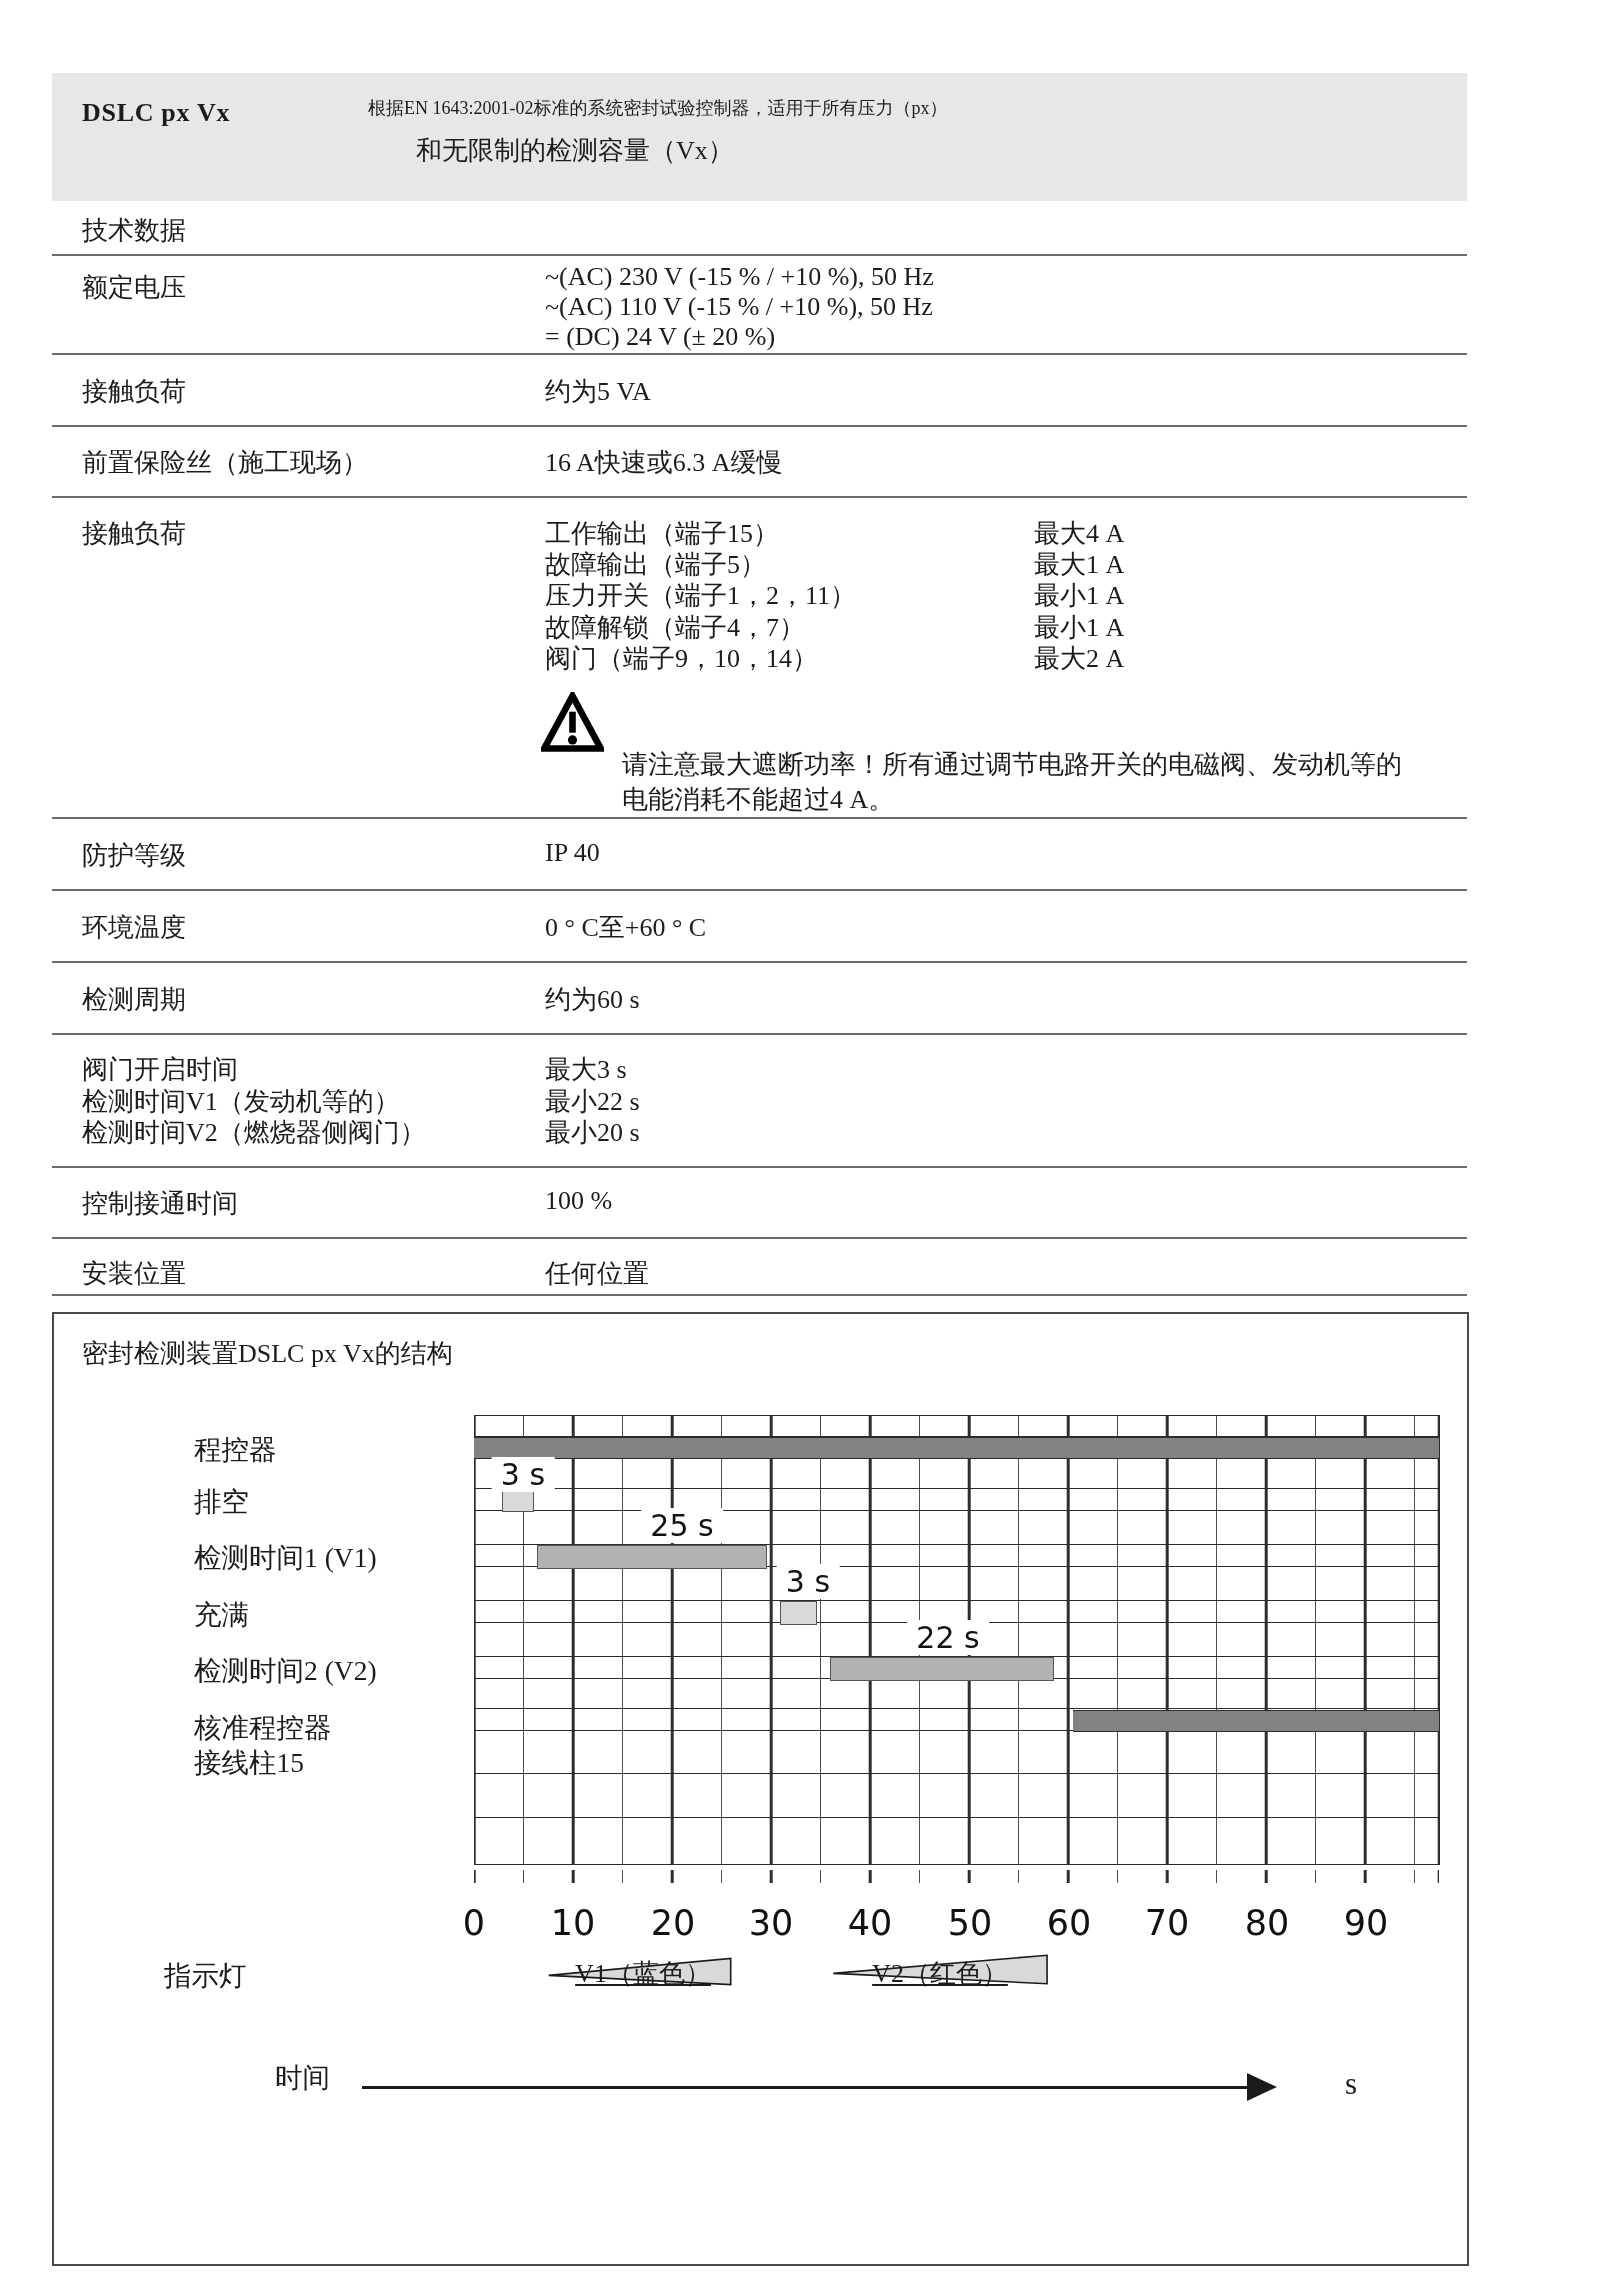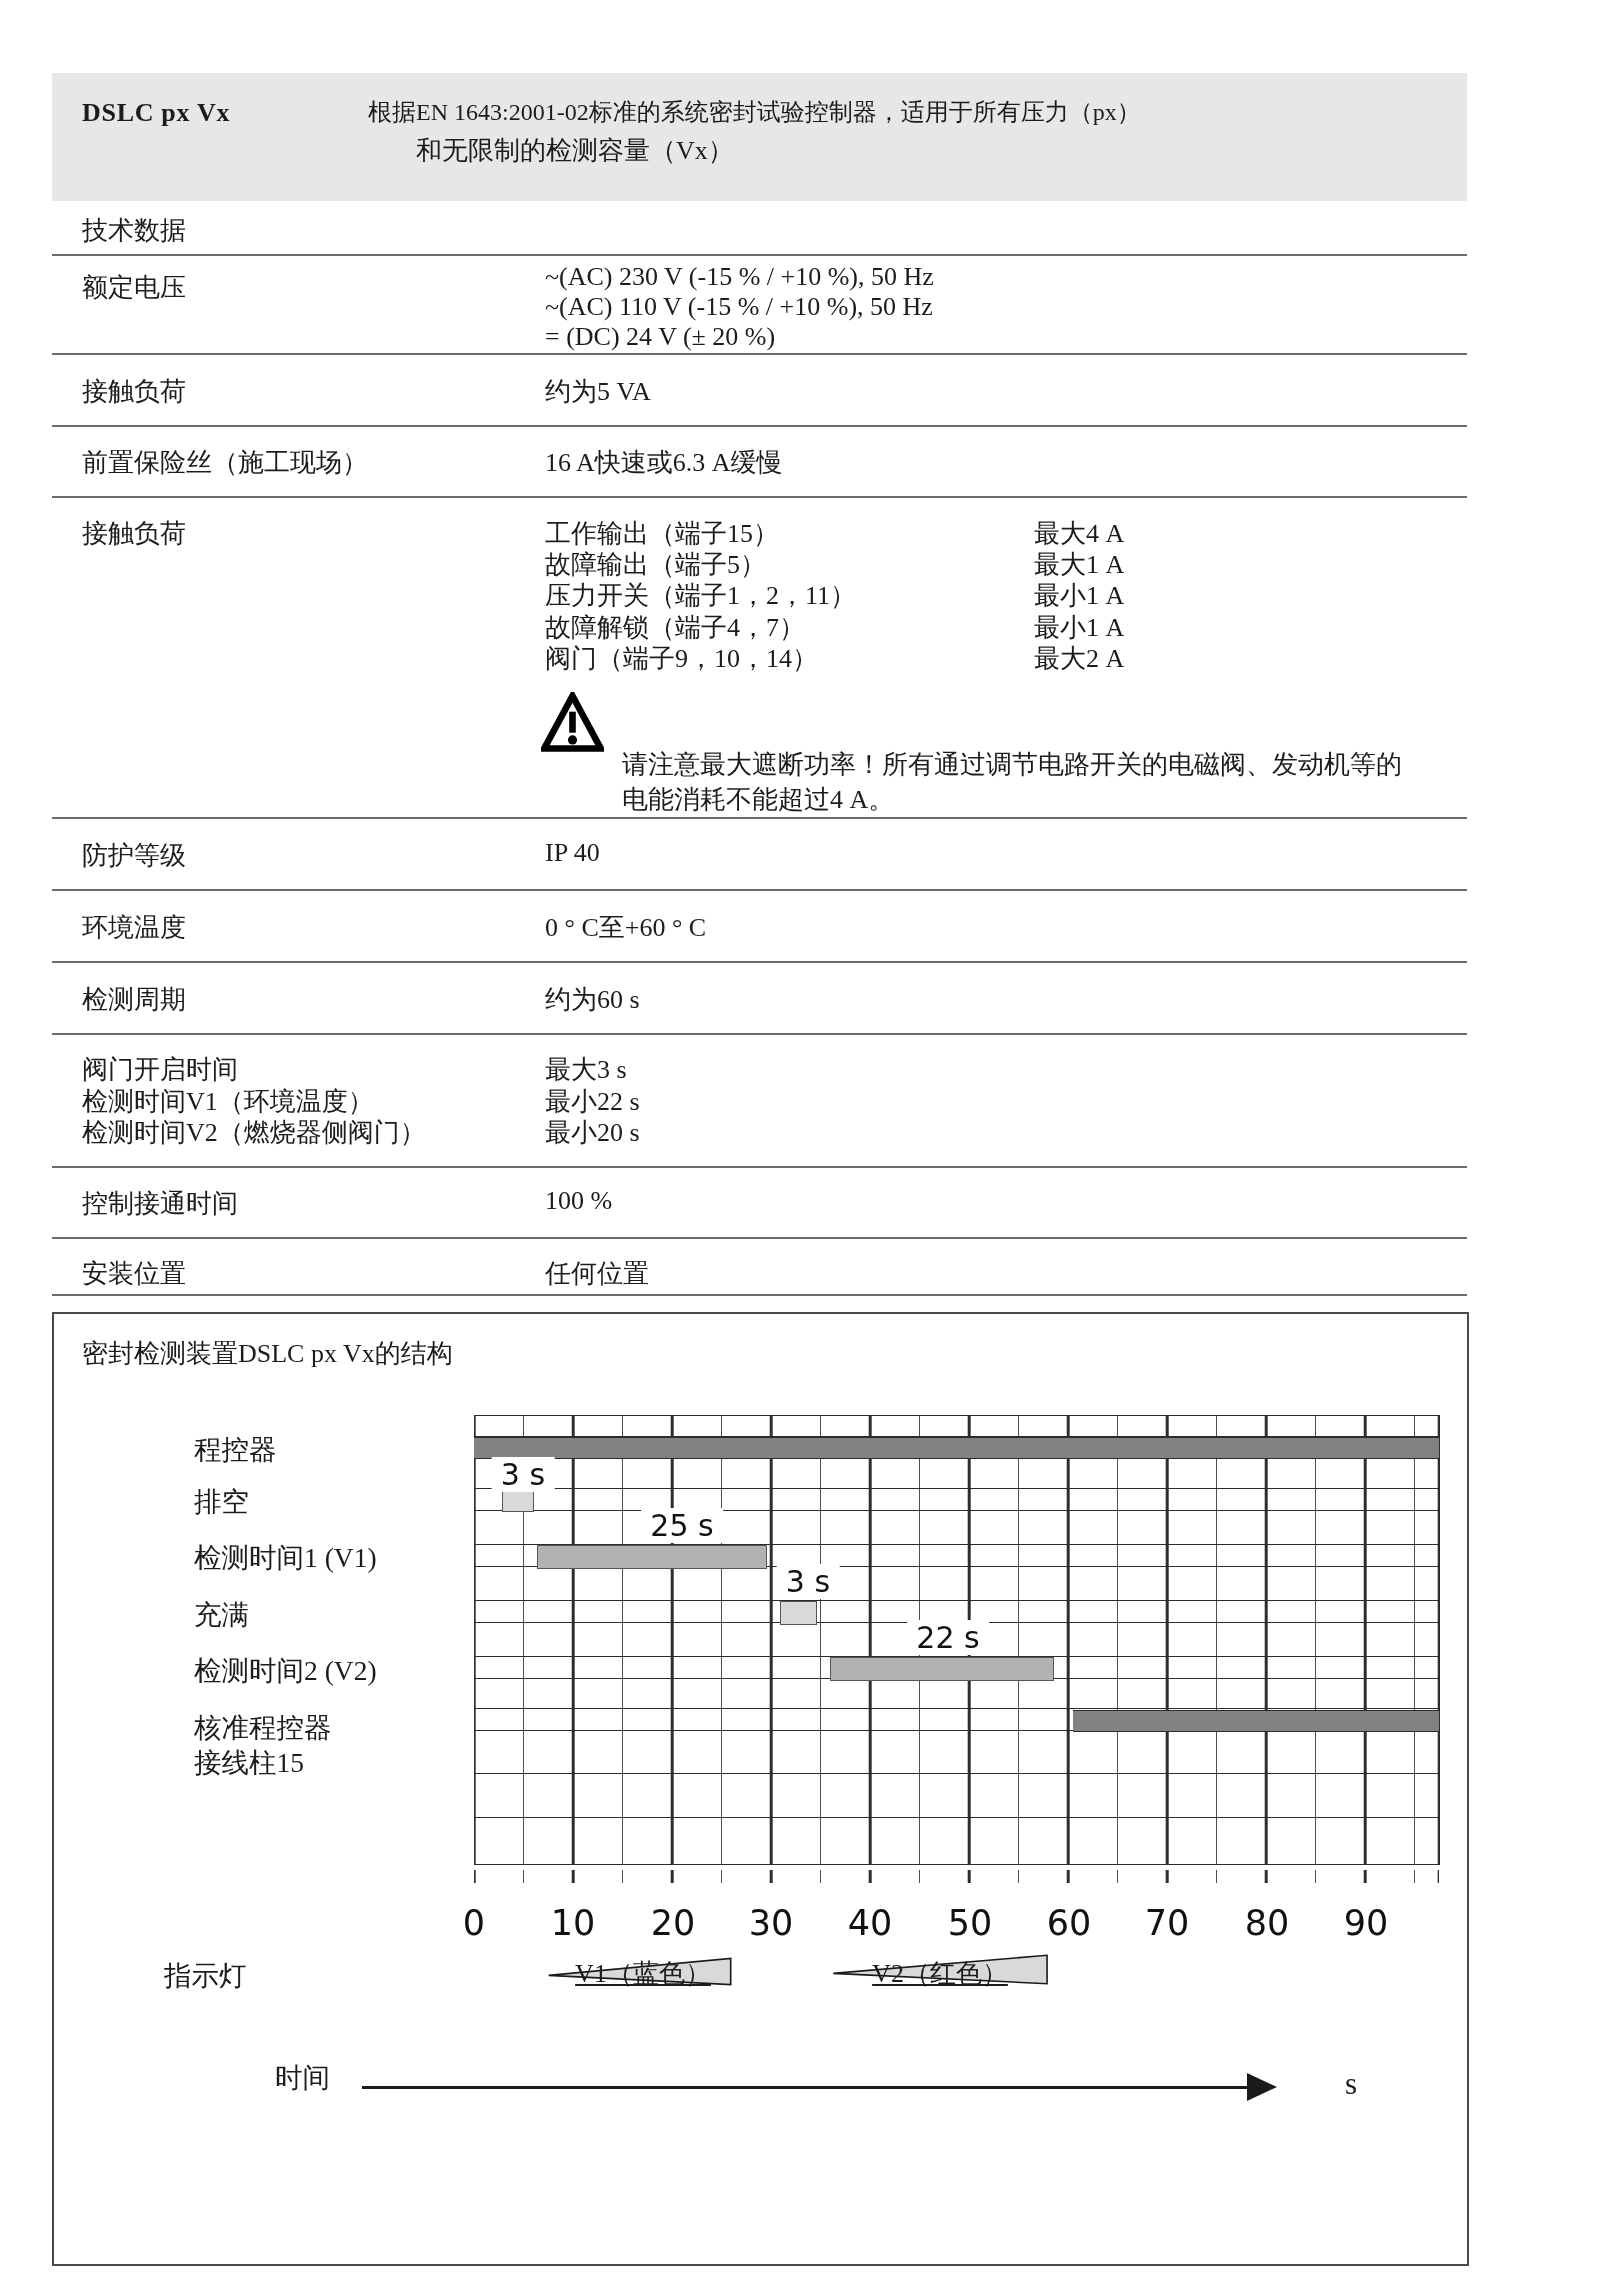--- a/index.html
+++ b/index.html
@@ -2,21 +2,21 @@
 <html style="font-size:10.5px"><head>
 <meta charset="utf-8">
 <style>
   html,body{margin:0;padding:0;background:#fff;}
   #page{position:relative;width:1623px;height:2295px;background:#ffffff;
         font-family:"Liberation Serif","DejaVu Serif",serif;color:#1c1c1c;overflow:hidden;}
   .abs{position:absolute;}
   
   .band{left:52px;top:73px;width:1415px;height:128px;background:#e7e7e7;}
   .band-model{left:82px;top:98px;font-size:26px;letter-spacing:0.7px;font-weight:bold;}
-  .band-desc1{left:368px;top:96px;font-size:24px;}
+  .band-desc1{left:368px;top:96px;font-size:18px;}
   .band-desc2{left:368px;top:133px;font-size:26px;margin-left:48px;}
   .sec-title{left:82px;top:213px;font-size:26px;}
   .rule{left:52px;width:1415px;height:2px;background:#6a6a6a;}
   .lbl{left:82px;font-size:26px;white-space:nowrap;}
   .val{left:545px;font-size:26px;white-space:nowrap;}
   .val2{left:1034px;font-size:26px;white-space:nowrap;}
   
   .warn-text{left:622px;font-size:26px;white-space:nowrap;margin-top:48px;}
   
   .box{left:52px;top:1312px;width:1413px;height:950px;border:2px solid #4a4a4a;background:#fff;}
@@ -106,21 +106,21 @@
   <div class="abs lbl" style="top:910px">环境温度</div>
   <div class="abs val" style="top:910px">0 ° C至+60 ° C</div>
 
   <div class="abs rule" style="top:961px"></div>
   <div class="abs lbl" style="top:982px">检测周期</div>
   <div class="abs val" style="top:982px">约为60 s</div>
 
   <div class="abs rule" style="top:1033px"></div>
   <div class="abs lbl" style="top:1052px">阀门开启时间</div>
   <div class="abs val" style="top:1052px">最大3 s</div>
-  <div class="abs lbl" style="top:1084px">检测时间V1（环境温度）</div>
+  <div class="abs lbl" style="top:1084px">检测时间V1（发动机等的）</div>
   <div class="abs val" style="top:1084px">最小22 s</div>
   <div class="abs lbl" style="top:1115px">检测时间V2（燃烧器侧阀门）</div>
   <div class="abs val" style="top:1115px">最小20 s</div>
 
   <div class="abs rule" style="top:1166px"></div>
   <div class="abs lbl" style="top:1186px">控制接通时间</div>
   <div class="abs val" style="top:1186px">100 %</div>
 
   <div class="abs rule" style="top:1237px"></div>
   <div class="abs lbl" style="top:1256px">安装位置</div>

